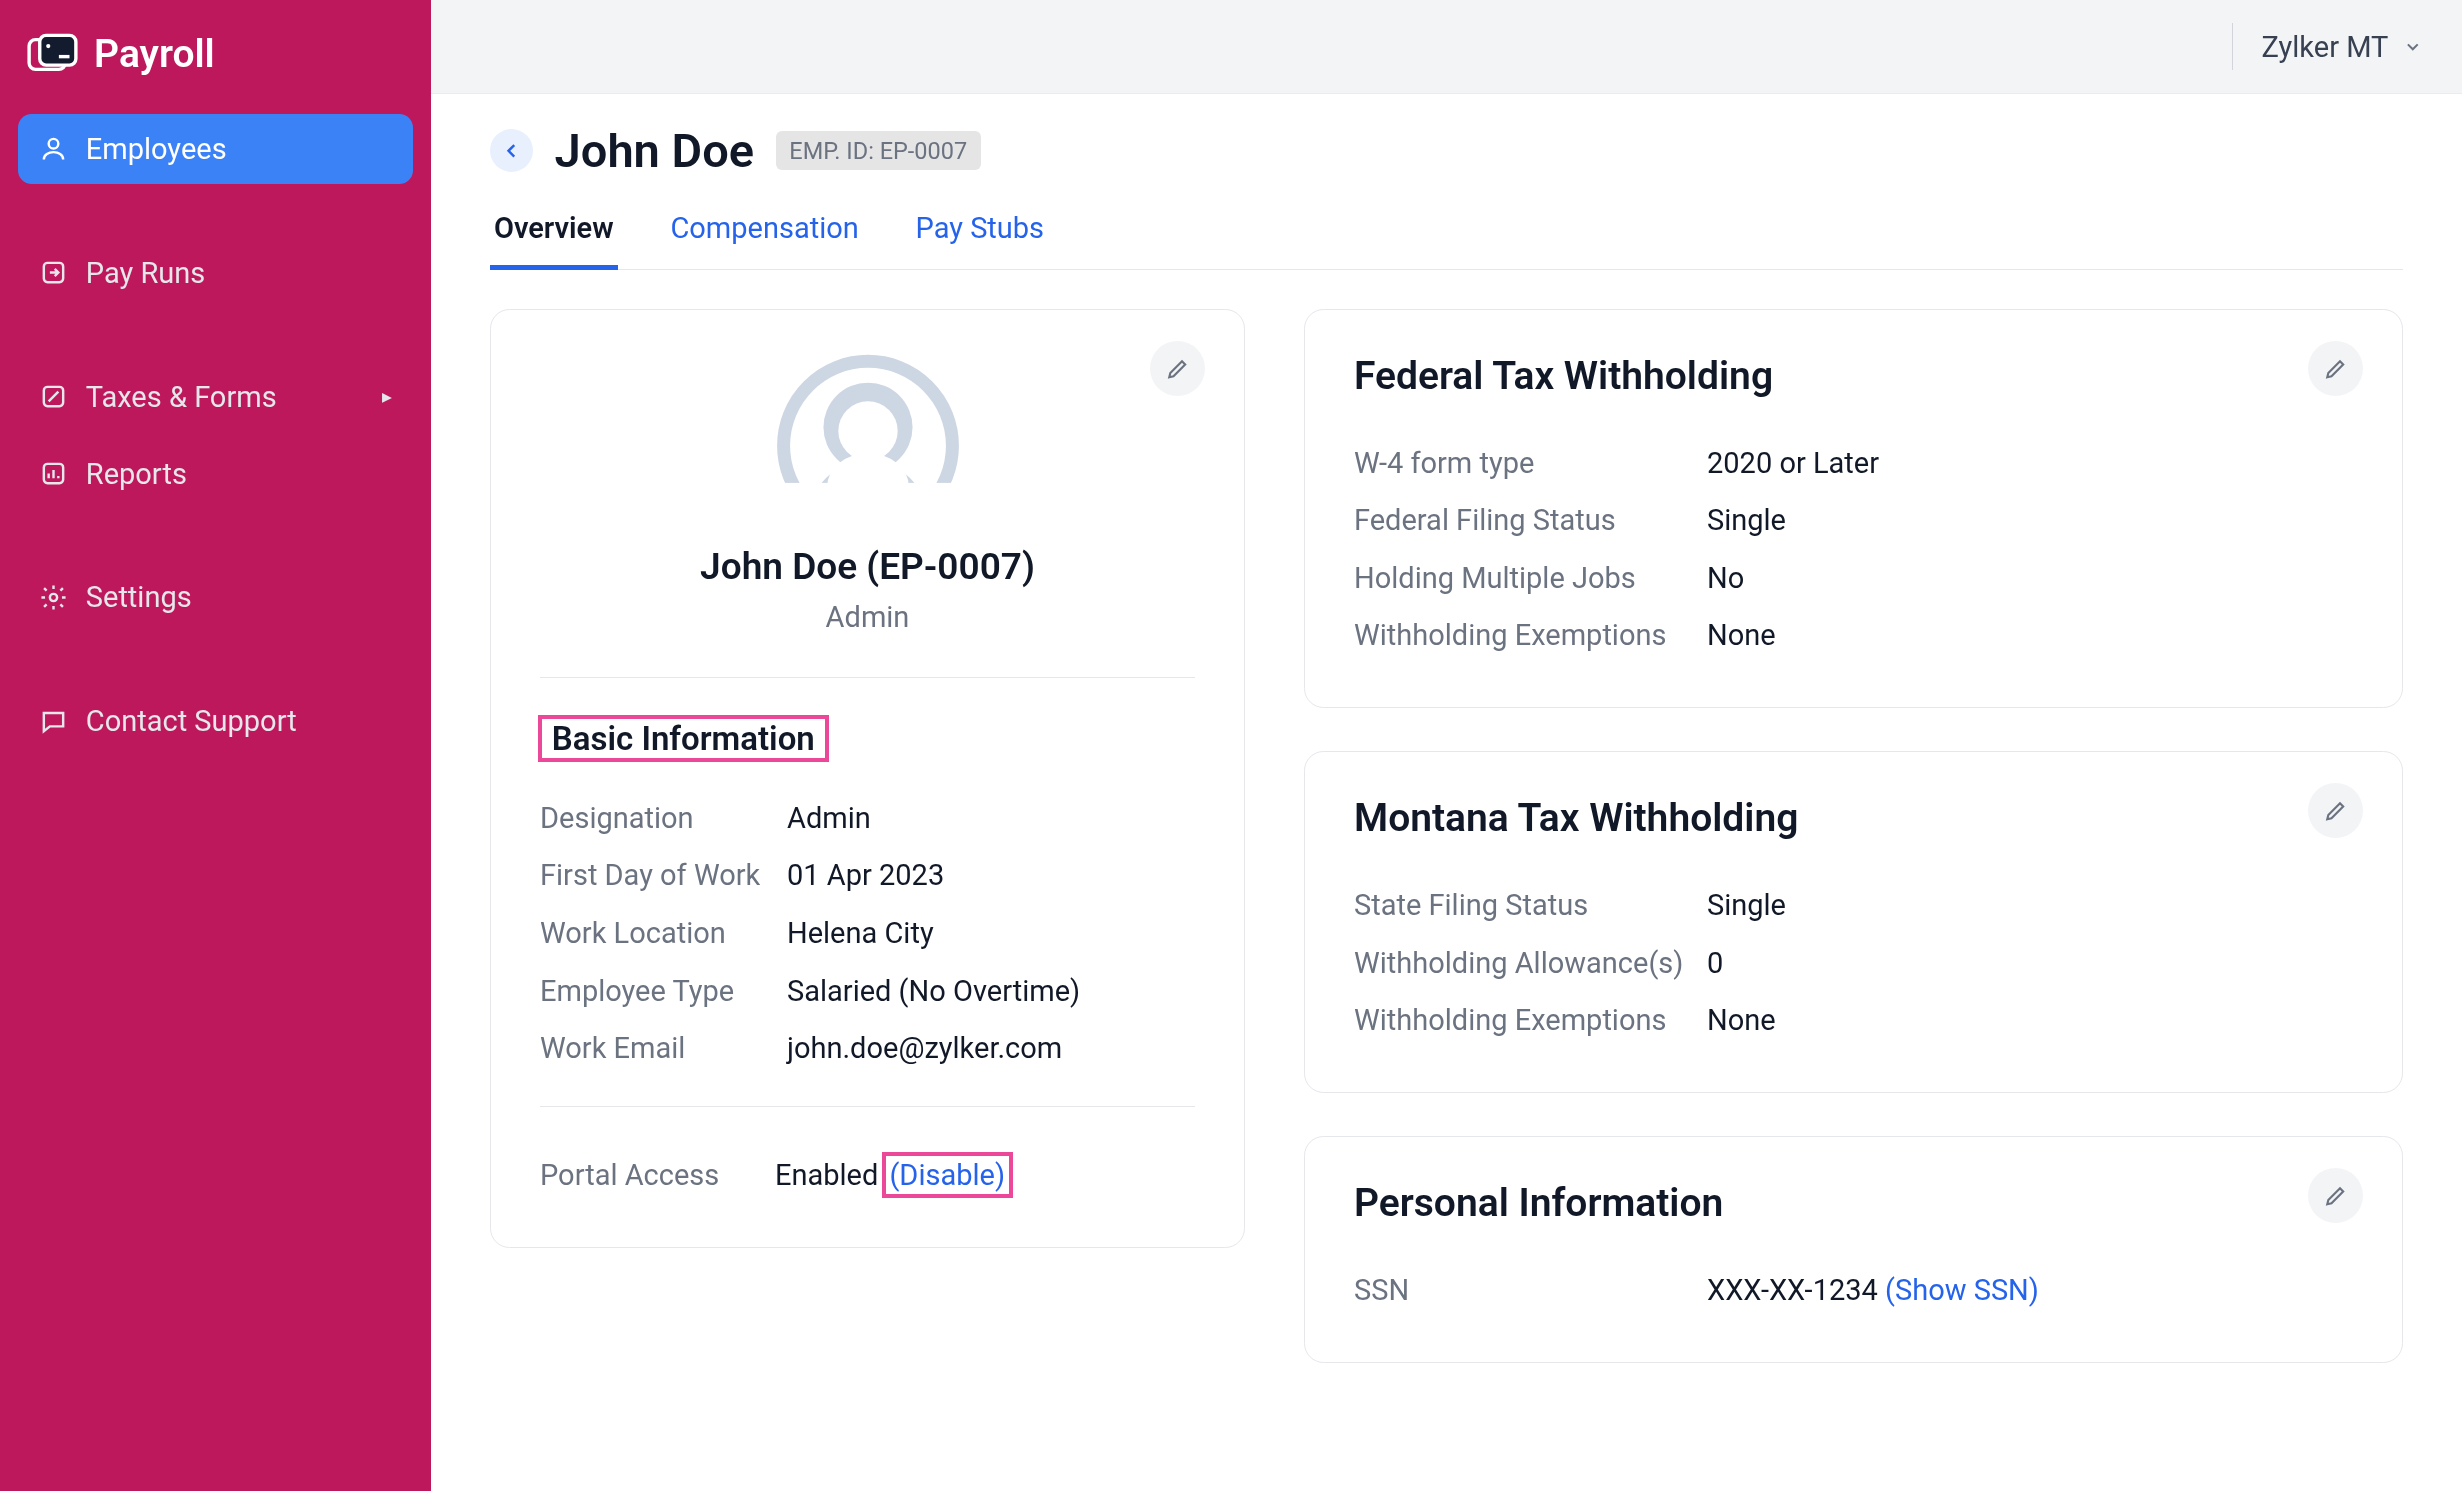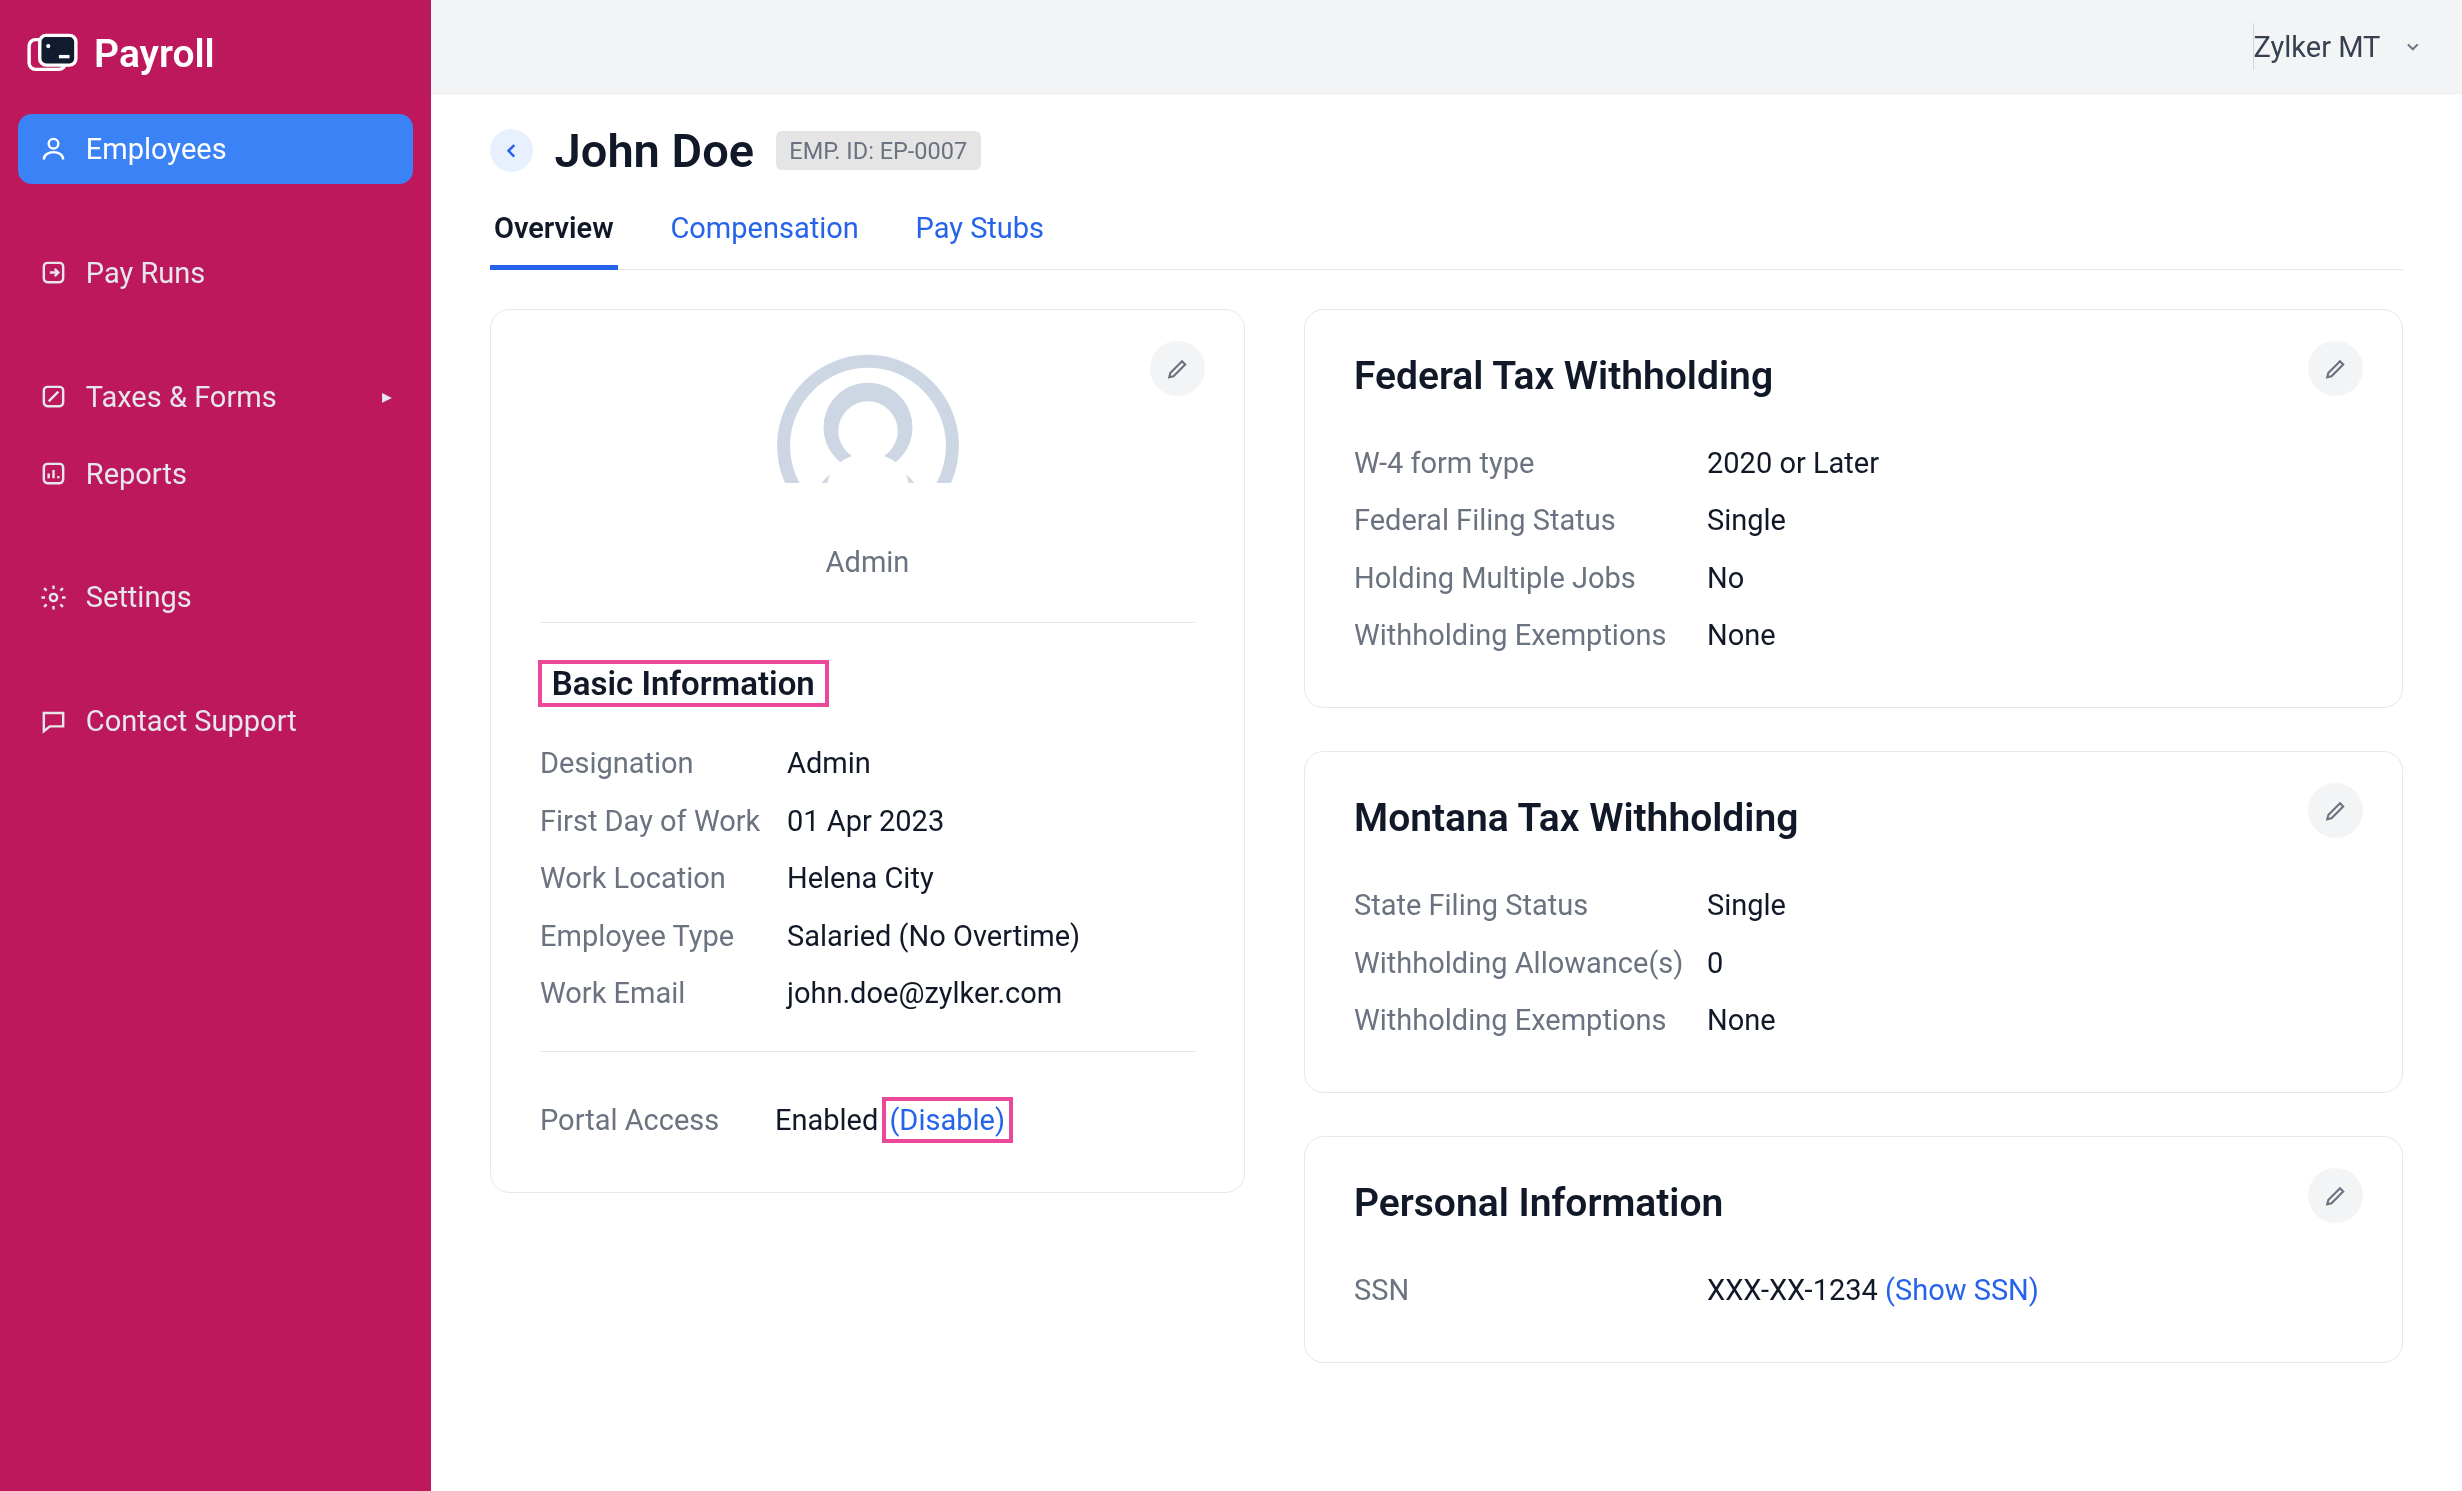--- a/index.html
+++ b/index.html
@@ -55,24 +55,25 @@
       background: #f3f4f6;
       display: flex;
       justify-content: flex-end;
       align-items: center;
       padding: 0 39px;
       border-bottom: 1px solid #ececec;
     }
     .org-switch {
       display: flex;
       align-items: center;
-      gap: 23px;
+      gap: 15px;
       font-size: 29px;
       color: #374151;
       cursor: pointer;
+      padding-left: 29px;
       border-left: 1px solid #d1d5db;
       height: 47px;
     }
     .content {
       flex: 1;
       background: #fff;
       padding: 29px 59px 0 59px;
       overflow: auto;
     }
     .page-header {
@@ -282,20 +283,21 @@
           </div>
           <svg class="avatar" viewBox="0 0 100 90">
             <circle cx="50" cy="50" r="42" fill="none" stroke="#cdd6e3" stroke-width="14"></circle>
             <circle cx="50" cy="50" r="42" fill="#fff"></circle>
             <path d="M50 18 a22 22 0 0 1 0 44 a22 22 0 0 1 0 -44 M18 90 a32 32 0 0 1 64 0" fill="#cdd6e3"></path>
             <rect x="0" y="70" width="100" height="30" fill="#fff"></rect>
              <path d="M50 16 a24 24 0 0 1 0 48 a24 24 0 0 1 0 -48" fill="#cdd6e3"></path>
              <circle cx="50" cy="42" r="16" fill="#fff"></circle>
              <path d="M28 72 a22 18 0 0 1 44 0 z" fill="#fff"></path>
           </svg>
+          <div class="emp-name">John Doe (EP-0007)</div>
           <div class="emp-role">Admin</div>
           <hr class="divider">
           <div>
             <span class="section-title highlight-red">Basic Information</span>
           </div>
           <div class="kv-row">
             <div class="kv-label">Designation</div>
             <div class="kv-value">Admin</div>
           </div>
           <div class="kv-row">

